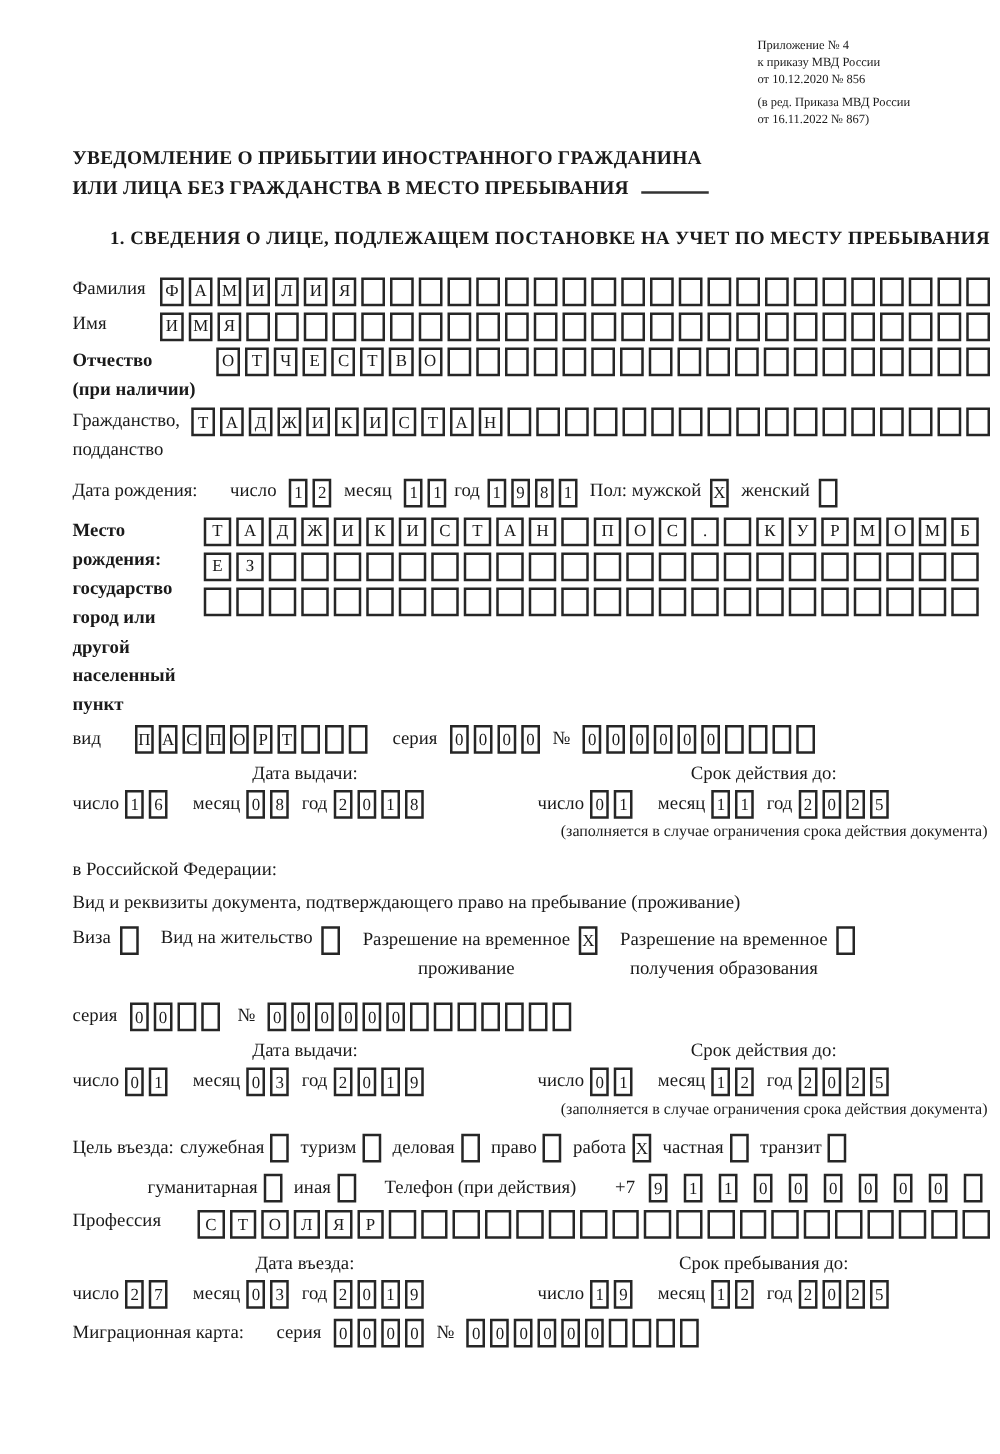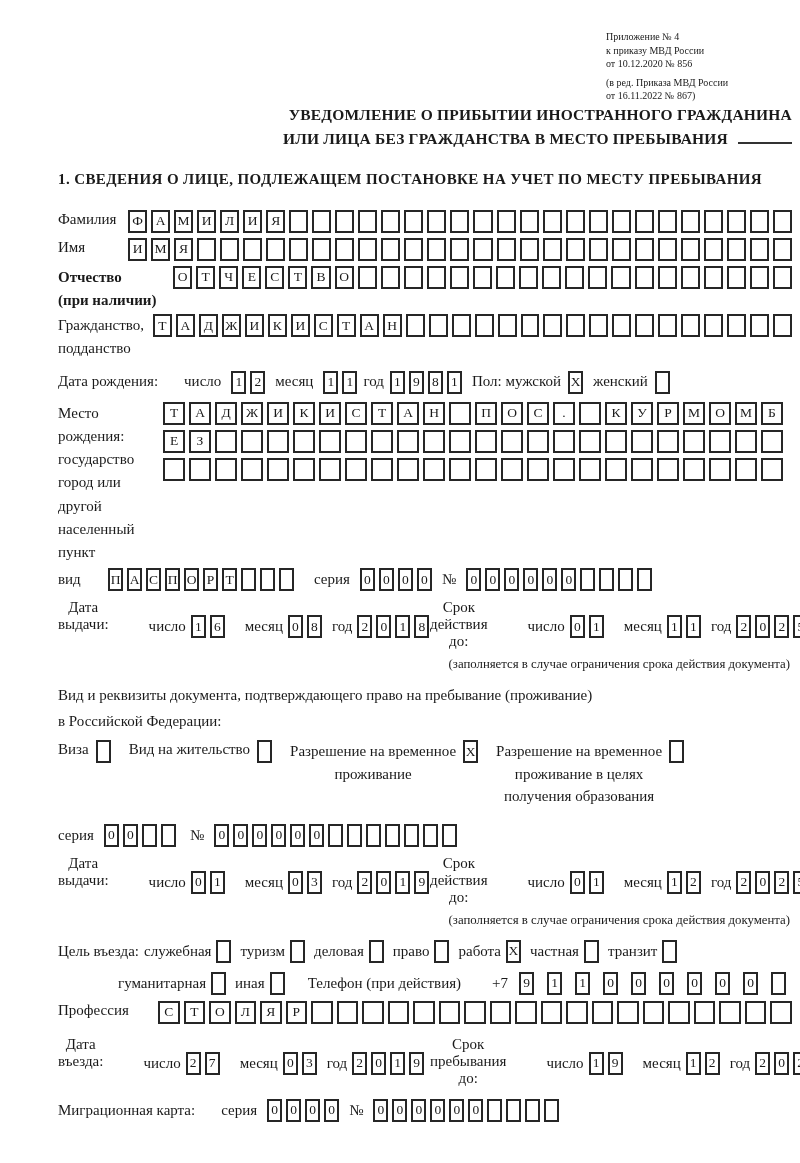--- a/index.html
+++ b/index.html
@@ -11,51 +11,51 @@
     overflow: hidden;
   }
   .page { padding: 30px 8px 10px 58px; width: 800px; }
 
   
   .docref { margin-left: auto; width: 186px; font-size: 10px; line-height: 1.35; }
   .docref .amend { margin-top: 5px; }
   .forma { margin-top: 16px; padding-right: 28px; text-align: right;
            font-weight: bold; font-size: 15px; letter-spacing: 0.5px; }
 
-  .title { text-align: right; font-weight: bold;
+  .title { margin-top: 12px; text-align: left; font-weight: bold;
            font-size: 15.5px; line-height: 1.55; letter-spacing: 0.2px; }
   .blank-underline { display: inline-block; width: 54px; height: 14px;
            border-bottom: 2px solid #333; margin-left: 10px; }
 
-  .sec-heading { margin-top: 20px; font-weight: bold; font-size: 15px; letter-spacing: 0.4px; }
+  .sec-heading { margin-top: 20px; font-weight: bold; font-size: 15px; letter-spacing: 0.4px; text-align: right; }
 
   .row { display: flex; align-items: flex-start; margin-top: 5px; }
   .lbl { font-size: 15px; line-height: 1.3; flex: none; }
   .lbl-block { flex: none; font-size: 15px; line-height: 1.55; }
 
   .cells { display: flex; gap: 4px; flex: none; }
   .cells.grow { flex: 1; }
   .cells.grow .cell { flex: 1; max-width: 22px; }
   .cell {
     flex: none; width: 15px; height: 23px;
     border: 2px solid #262626; background: #fff;
     display: flex; align-items: center; justify-content: center;
     font-size: 13.5px; font-family: "Liberation Serif", serif;
   }
   .cellcol { display: flex; flex-direction: column; gap: 5px; flex: 1; }
 
-  .w70  { width: 70px; }  .w95 { width: 95px; }  .w105 { width: 105px; }
+  .w70  { width: 70px; }  .w95 { width: 95px; }  .w105 { width: 105px; font-weight: bold; }
   .w115 { width: 115px; font-weight: bold; } .w50 { width: 50px; }  .w100 { width: 100px; }
   .ml6 { margin-left: 6px; } .ml10 { margin-left: 10px; } .ml14 { margin-left: 14px; }
   .ml20 { margin-left: 20px; } .ml26 { margin-left: 26px; }
 
   .doc-heading { margin-top: 7px; text-align: center; font-weight: bold; font-size: 14.5px; }
 
   .dates-row { display: flex; margin-top: 8px; }
-  .date-col { display: flex; flex-direction: row; gap: 40px; }
+  .date-col { display: flex; flex-direction: column; }
   .date-col.left { width: 372px; flex: none; }
   .date-col.right { flex: 1; }
   .date-title { text-align: center; font-size: 15px; margin-bottom: 4px; }
   .date-line { display: flex; align-items: center; }
   .date-line .lbl { margin-right: 5px; }
   .date-line .cells { margin-right: 10px; }
   .restrict-note { text-align: right; font-size: 12.8px; margin-top: 3px; padding-right: 2px; }
 
   .intro { margin-top: 11px; font-size: 15px; line-height: 1.7; }
 
@@ -425,37 +425,36 @@
             <span class="cell">0</span>
             <span class="cell">2</span>
             <span class="cell">5</span>
           </span>
       </div>
     </div>
   </div>
   <div class="restrict-note">(заполняется в случае ограничения срока действия документа)</div>
 
   <div class="intro">
+    <div>в Российской Федерации:</div>
     <div>Вид и реквизиты документа, подтверждающего право на пребывание (проживание)</div>
-    <div>в Российской Федерации:</div>
   </div>
 
   <div class="row permits">
     <span class="lbl">Виза</span>
     <span class="cell cbx"></span>
     <span class="lbl ml14">Вид на жительство</span>
     <span class="cell cbx ml20"></span>
     <span class="permit-multi ml14">
       <div>Разрешение на временное</div>
       <div>проживание</div>
     </span>
     <span class="cell cbx ml10">X</span>
     <span class="permit-multi ml14">
       <div>Разрешение на временное</div>
-      <div>проживание в целях</div>
       <div>получения образования</div>
     </span>
     <span class="cell cbx ml10"></span>
   </div>
 
   <div class="row" style="margin-top:16px; align-items:center">
     <span class="lbl">серия</span>
     <span class="cells ml10">
         <span class="cell">0</span>
         <span class="cell">0</span>

